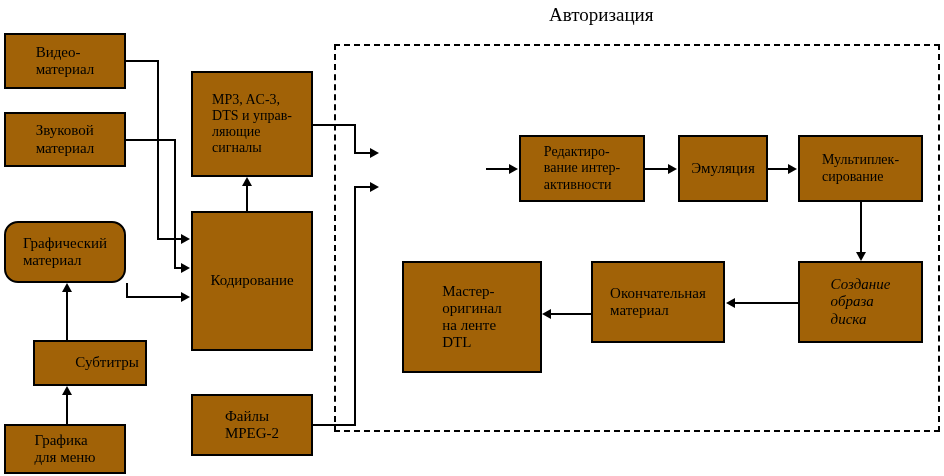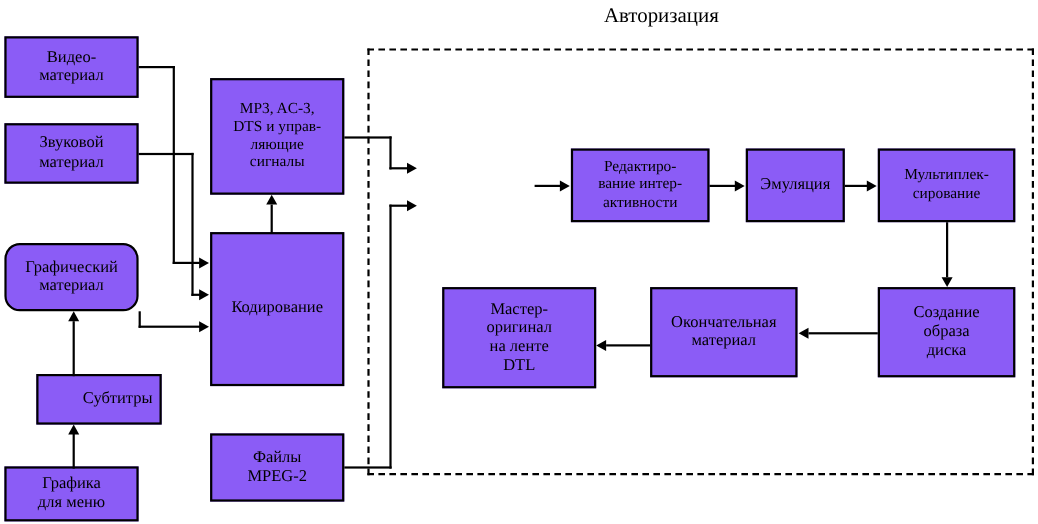--- a/index.html
+++ b/index.html
@@ -11,26 +11,26 @@
     position: relative;
     width: 944px;
     height: 476px;
     background: #ffffff;
     font-family: "Liberation Serif", serif;
     overflow: hidden;
   }
   .box {
     position: absolute;
     border: 2px solid #000000;
-    background: #8b5cf6;
+    background: #a16207;
     box-sizing: border-box;
     display: flex;
     align-items: center;
     justify-content: center;
-    text-align: center;
+    text-align: left;
     line-height: 1.15;
     font-size: 15px;
     color: #000000;
     white-space: pre-line;
     padding: 2px;
   }
   .title {
     position: absolute;
     font-size: 19px;
     color: #000000;
@@ -107,28 +107,28 @@
 
   <div class="box" style="left:678px; top:135px; width:90px; height:67px;">Эмуляция</div>
 
   <div class="box" style="left:519px; top:135px; width:126px; height:67px; font-size:14px;">Редактиро-
 вание интер-
 активности</div>
 
   <div class="box" style="left:798px; top:135px; width:125px; height:67px; font-size:14px;">Мультиплек-
 сирование</div>
 
-  <div class="box" style="left:798px; top:261px; width:125px; height:82px;">Создание
+  <div class="box" style="left:798px; top:261px; width:125px; height:82px;font-style:italic;">Создание
 образа
 диска</div>
 
   <div class="box" style="left:591px; top:261px; width:134px; height:82px;">Окончательная
 материал</div>
 
-  <div class="box" style="left:402px; top:261px; width:140px; height:92px;">Мастер-
+  <div class="box" style="left:402px; top:261px; width:140px; height:112px;">Мастер-
 оригинал
 на ленте
 DTL</div>
 
   <div class="ln hln" style="left:126px; top:60px; width:33px;"></div>
   <div class="ln vln" style="left:157px; top:60px; height:180px;"></div>
   <div class="ln hln" style="left:157px; top:238px; width:25px;"></div>
   <div class="arrow ar-right" style="left:181px; top:234px;"></div>
 
   <div class="ln hln" style="left:126px; top:139px; width:50px;"></div>

